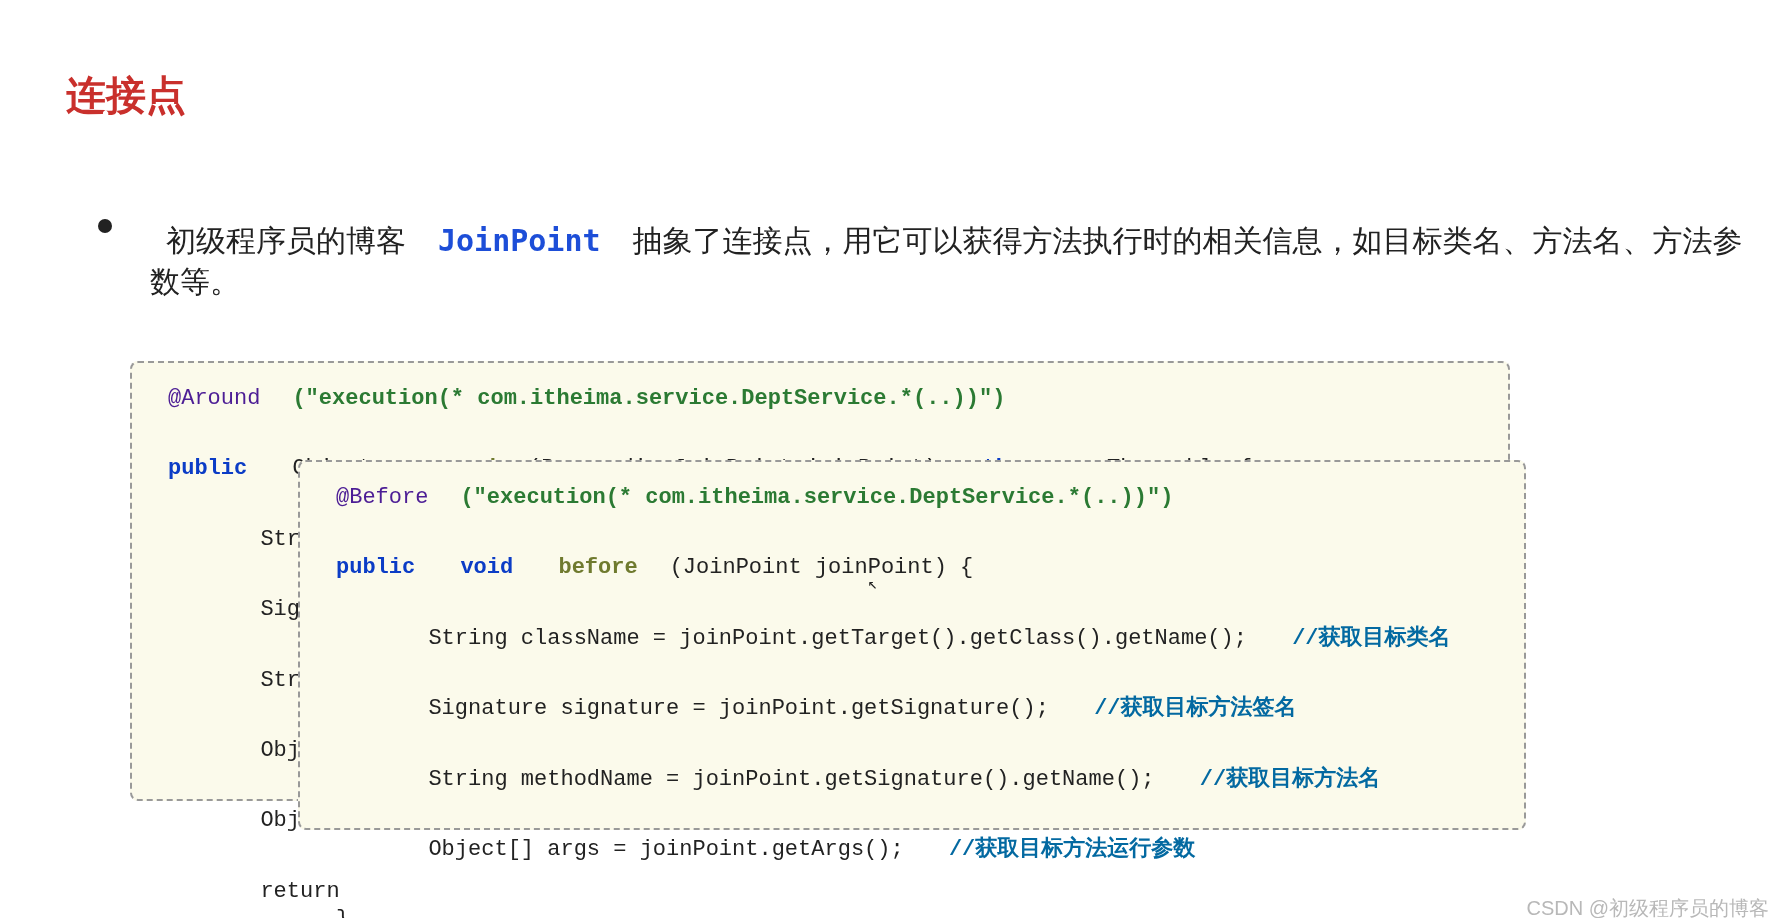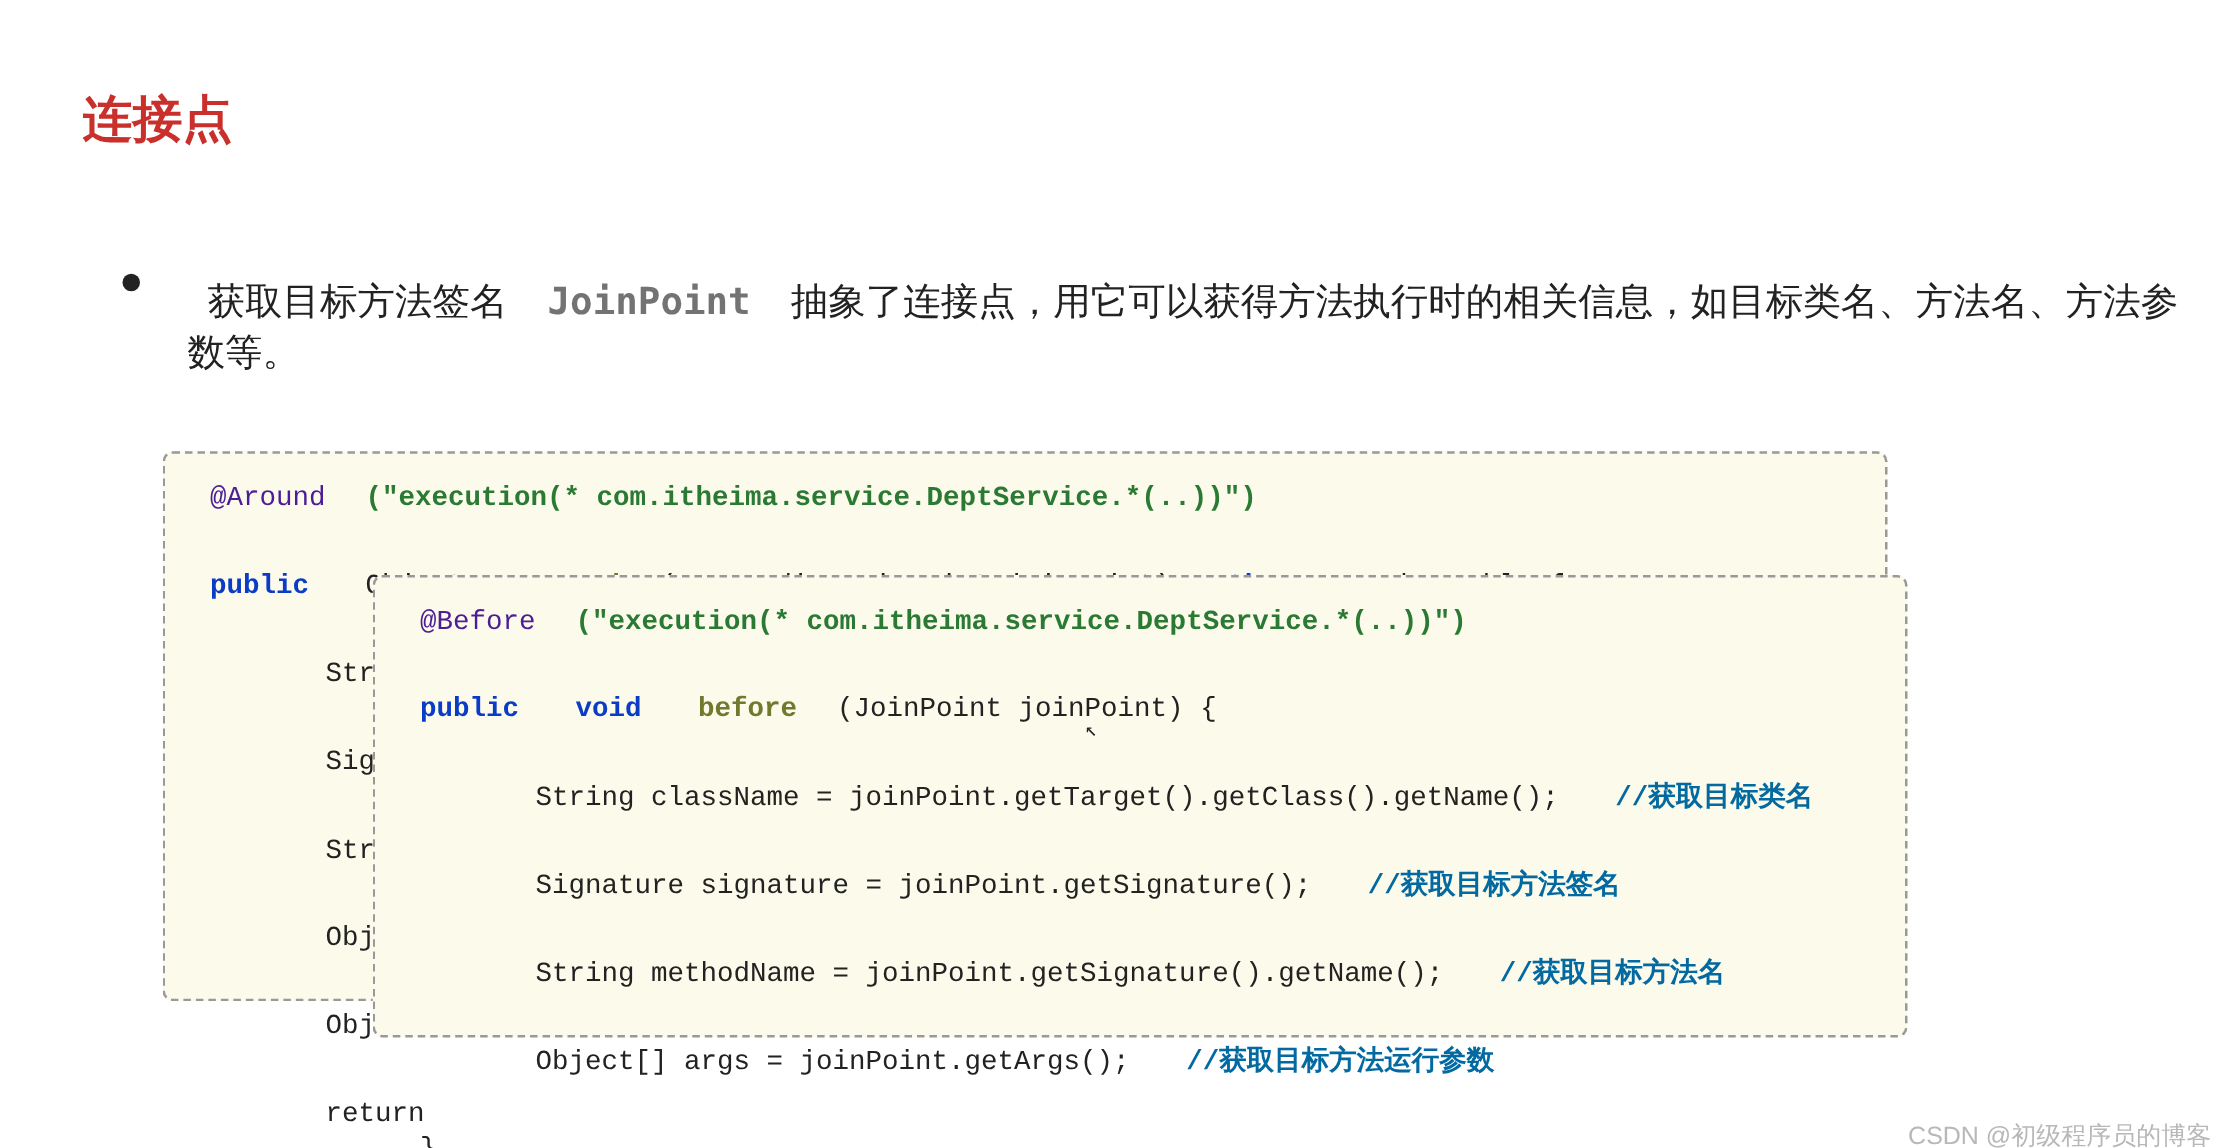--- a/index.html
+++ b/index.html
@@ -34,21 +34,21 @@
     .dot {
       width: 14px;
       height: 14px;
       background: #222;
       border-radius: 50%;
       margin-top: 14px;
       margin-right: 22px;
       flex-shrink: 0;
     }
     .red-text {
-      color: #737373;
+      color: #1d4ed8;
       font-family: Consolas, monospace;
       font-weight: bold;
     }
     .sub-list {
       padding-left: 60px;
     }
     .li-sub {
       display: flex;
       align-items: flex-start;
       font-size: 28px;
@@ -110,21 +110,21 @@
   </style>
 </head>
 <body>
 
 <div class="heading">连接点</div>
 
 <div class="bullet-list">
   <div class="li-main">
     <span class="dot"></span>
     <span>
-      <span>获取目标方法签名</span><span class="red-text">JoinPoint</span><span>抽象了连接点，用它可以获得方法执行时的相关信息，如目标类名、方法名、方法参数等。</span>
+      <span>初级程序员的博客</span><span class="red-text">JoinPoint</span><span>抽象了连接点，用它可以获得方法执行时的相关信息，如目标类名、方法名、方法参数等。</span>
     </span>
   </div>
   <div class="sub-list">
     <div class="li-sub">
       <span class="chevron">➤</span>
     </div>
     <div class="li-sub">
       <span class="chevron">➤</span>
     </div>
   </div>

